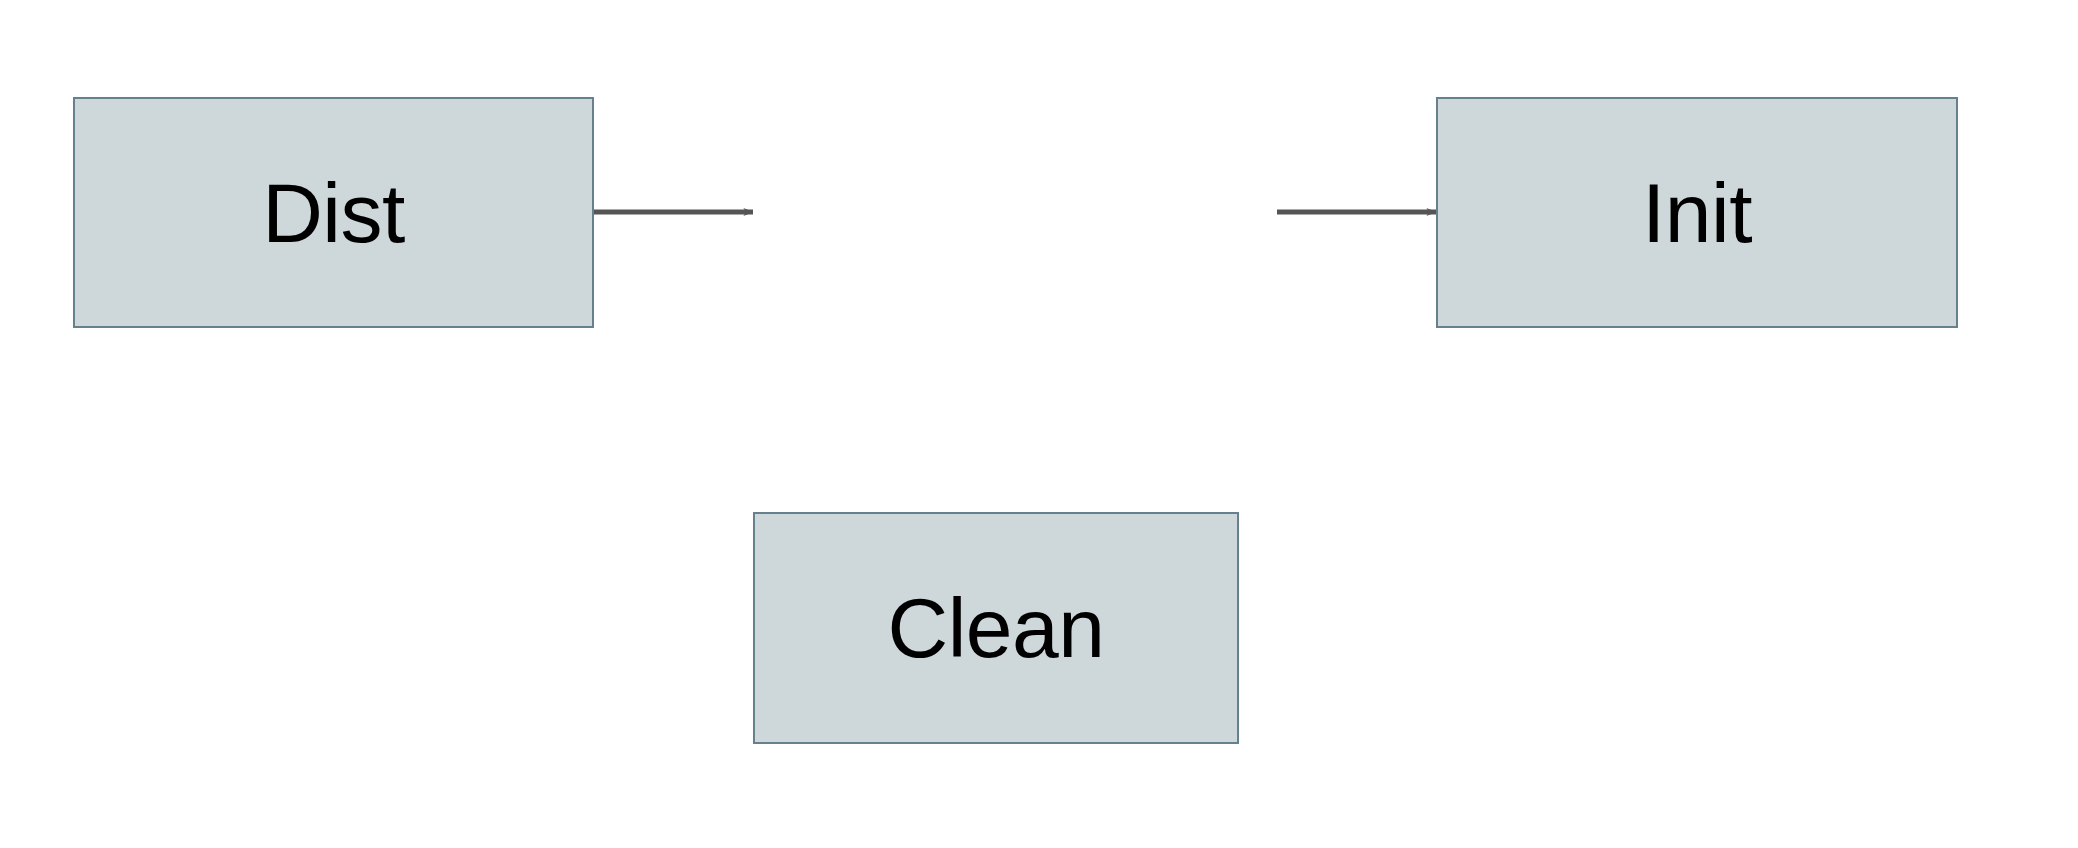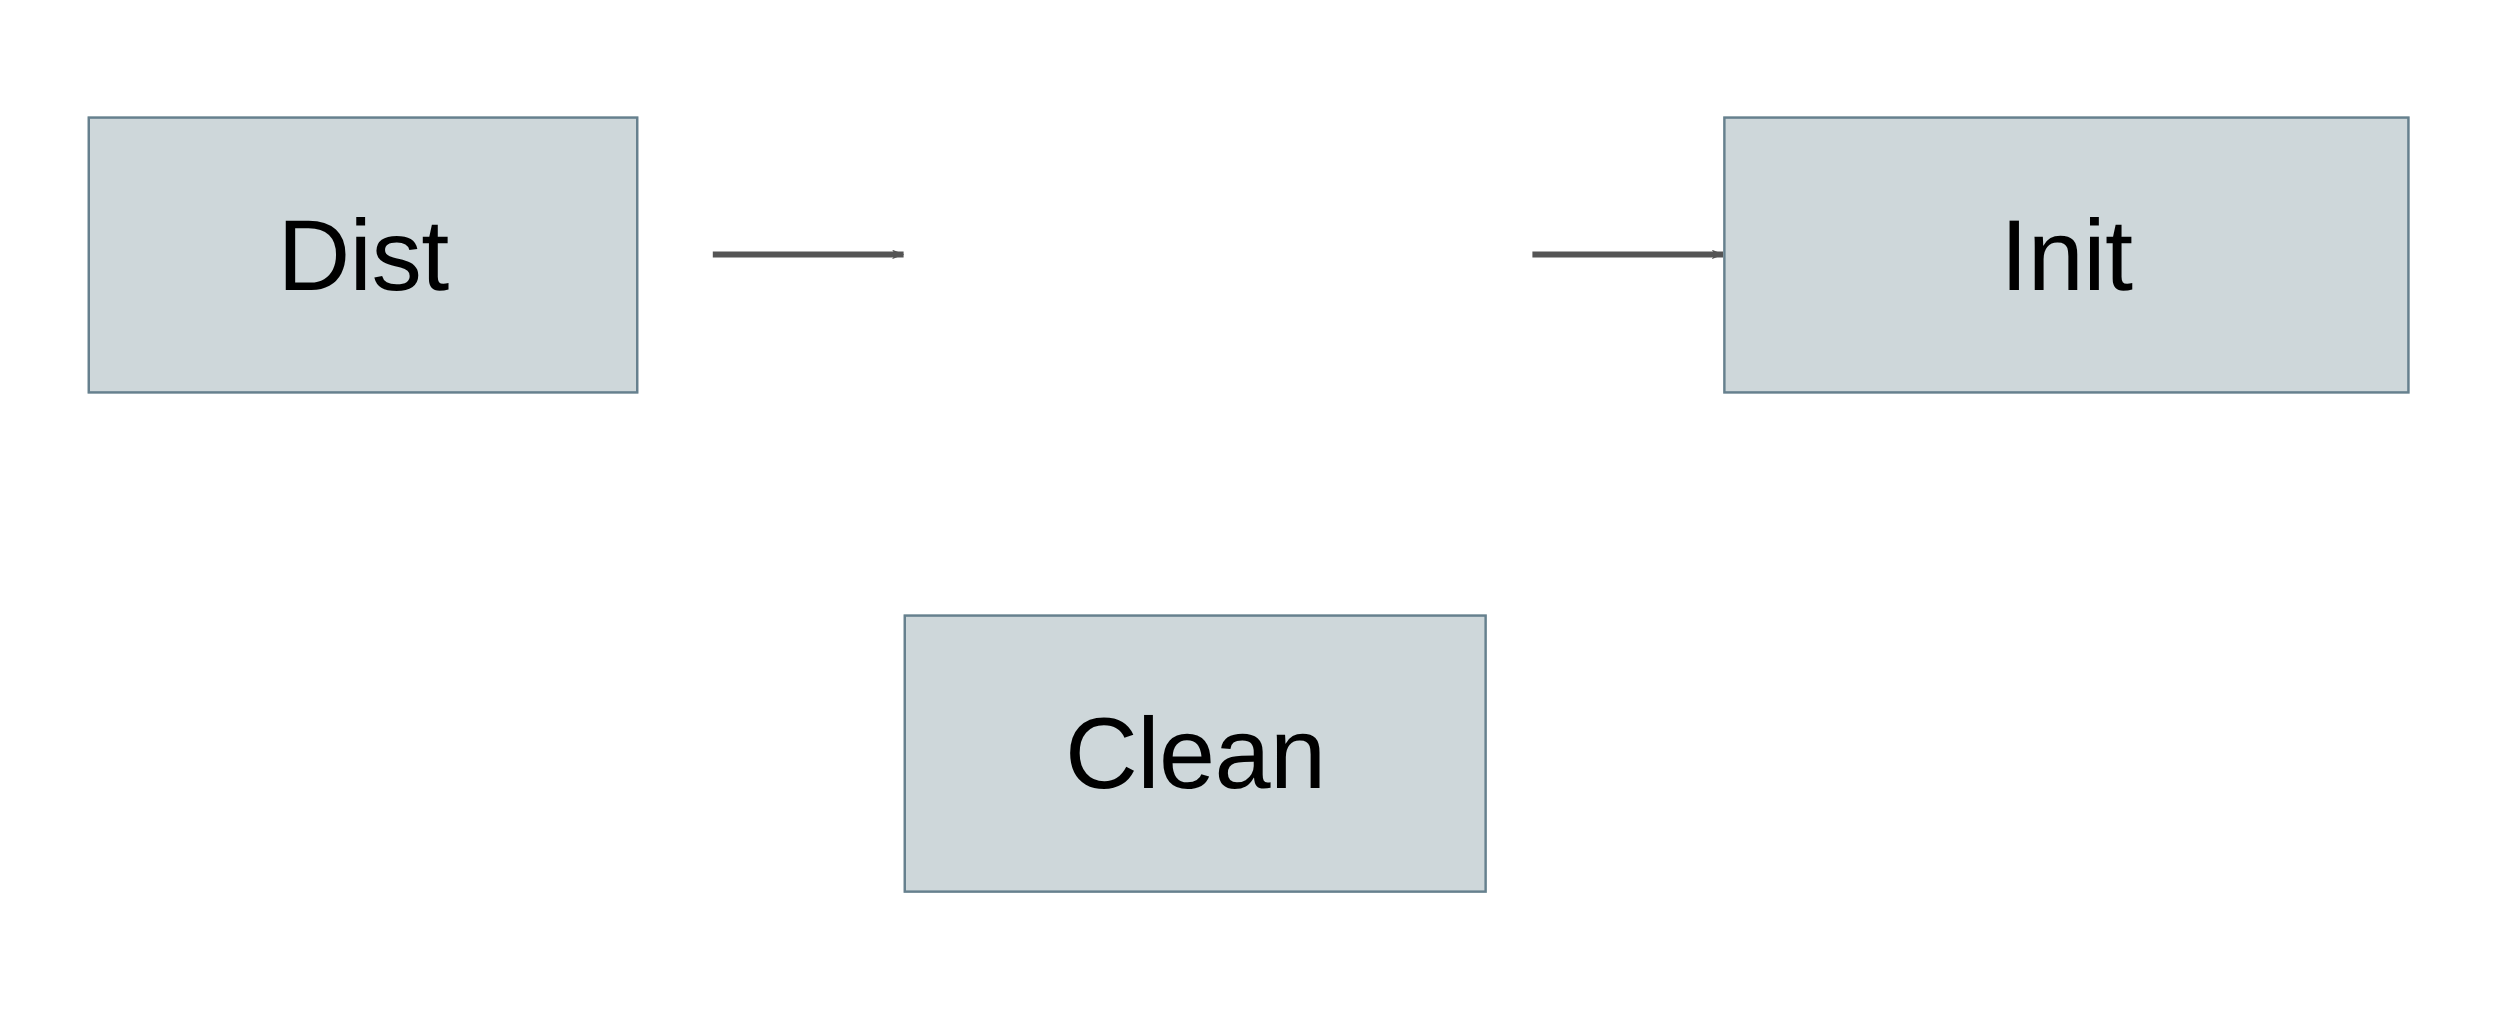--- a/index.html
+++ b/index.html
@@ -44,23 +44,23 @@
     width: 2078px;
     height: 848px;
     pointer-events: none;
   }
   .edge-hit {
     position: absolute;
     height: 34px;
   }
 
   
-  #node-dist    { left: 73px;   top: 97px;  width: 459px; height: 231px; }
+  #node-dist    { left: 73px;   top: 97px;  width: 521px; height: 231px; }
   #node-compile { left: 753px;  top: 97px;  width: 524px; height: 232px; }
-  #node-init    { left: 1436px; top: 97px;  width: 572px; height: 231px; }
+  #node-init    { left: 1436px; top: 97px;  width: 522px; height: 231px; }
   #node-clean   { left: 753px;  top: 512px; width: 486px; height: 232px; }
 
   #edge-hit-dist-compile { left: 594px;  top: 195px; width: 161px; }
   #edge-hit-compile-init { left: 1277px; top: 195px; width: 163px; }
 </style>
 </head>
 <body>
 
 <div id="canvas">
 

